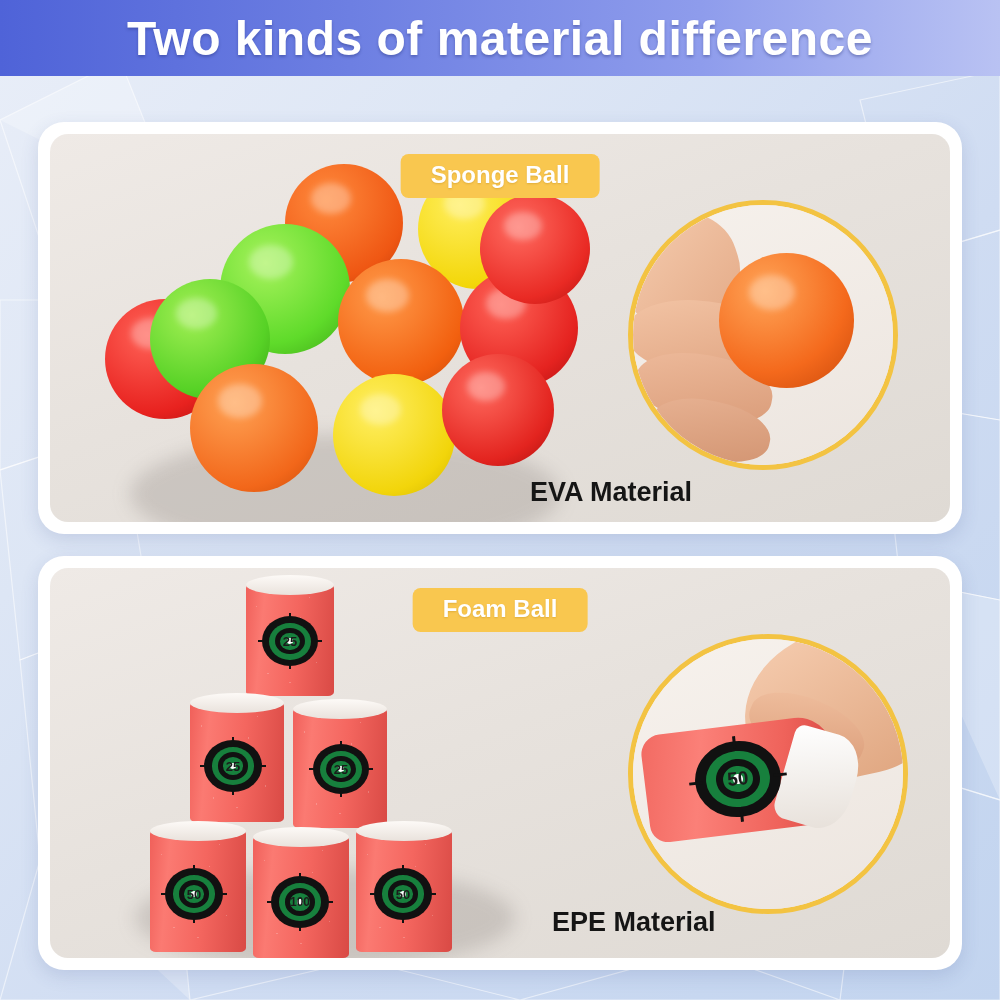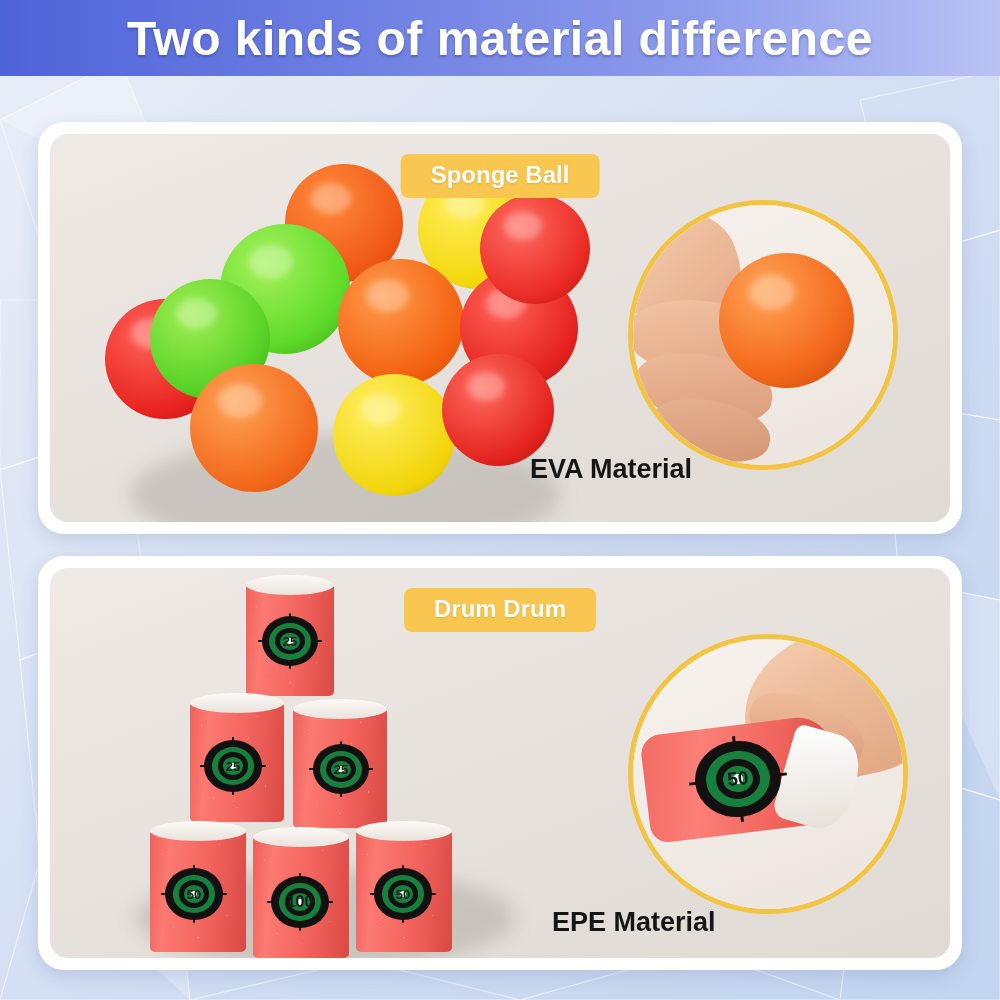--- a/index.html
+++ b/index.html
@@ -67,21 +67,21 @@
   }
 
   .material-caption {
     position: absolute;
     color: #151515;
     font-size: 27px;
     font-weight: bold;
     z-index: 4;
     white-space: nowrap;
   }
-  #caption-eva { left: 480px; bottom: 37px; }
+  #caption-eva { left: 480px; bottom: 14px; }
   #caption-epe { left: 470px; bottom: 20px; margin-left: 32px; }
 
   
   .ring {
     position: absolute;
     border-radius: 50%;
     border: 5px solid #f3c342;
     overflow: hidden;
     background: #f2ece7;
   }
@@ -290,42 +290,42 @@
       <div class="top"></div>
       <div class="target" style="left:18px; top:40px; width:58px; height:52px;">
         <div class="g1"></div>
           <div class="g2"></div>
           <div class="g3"></div>
           <div class="core"></div>
         <div class="tick" style="left:50%; top:-3px; width:2px; height:8px; transform:translateX(-50%);"></div>
         <div class="tick" style="left:50%; bottom:-3px; width:2px; height:8px; transform:translateX(-50%);"></div>
         <div class="tick" style="top:50%; left:-4px; height:2px; width:9px; transform:translateY(-50%);"></div>
         <div class="tick" style="top:50%; right:-4px; height:2px; width:9px; transform:translateY(-50%);"></div>
-        <span class="score" style="font-size:16px;">100</span>
+        <span class="score" style="font-size:12px;">100</span>
       </div>
     </div>
     <div class="drum" style="left:306px; top:262px; width:96px; height:122px;">
       <div class="body">
           <div class="speck"></div>
         </div>
       <div class="top"></div>
       <div class="target" style="left:18px; top:38px; width:58px; height:52px;">
         <div class="g1"></div>
           <div class="g2"></div>
           <div class="g3"></div>
           <div class="core"></div>
         <div class="tick" style="left:50%; top:-3px; width:2px; height:8px; transform:translateX(-50%);"></div>
         <div class="tick" style="left:50%; bottom:-3px; width:2px; height:8px; transform:translateX(-50%);"></div>
         <div class="tick" style="top:50%; left:-4px; height:2px; width:9px; transform:translateY(-50%);"></div>
         <div class="tick" style="top:50%; right:-4px; height:2px; width:9px; transform:translateY(-50%);"></div>
         <span class="score" style="font-size:13px;">50</span>
       </div>
     </div>
 
-    <div class="pill">Drum Drum</div>
+    <div class="pill">Foam Ball</div>
 
     <div class="ring" id="ring-foam">
       <div style="position:absolute; inset:0; background:linear-gradient(160deg,#f7f2ed 0%, #ece5df 100%);"></div>
 
       <div class="finger" style="right:-30px; top:-10px; width:190px; height:150px; background:linear-gradient(160deg,#f6cdb0,#dfa57f); border-radius:60% 45% 40% 50%; transform:rotate(-12deg);"></div>
       <div class="finger" style="right:36px; top:60px; width:120px; height:60px; background:linear-gradient(160deg,#f1c1a1,#d99a76); transform:rotate(22deg);"></div>
 
       <div style="position:absolute; left:12px; top:86px; width:190px; height:108px; border-radius:20px 34px 26px 18px;
                   background:linear-gradient(100deg,#f26a62 0%, #fb8078 30%, #ef635b 70%, #d74843 100%);
                   transform:rotate(-7deg); overflow:hidden;">

